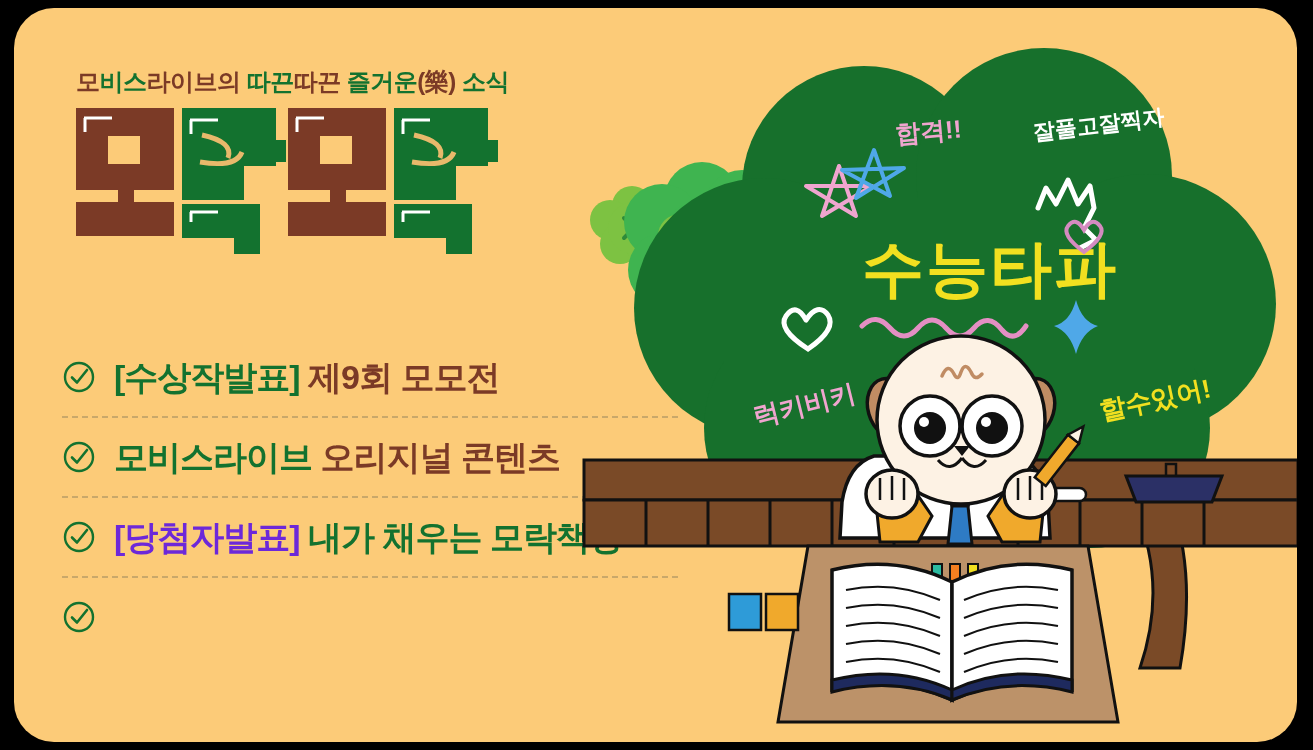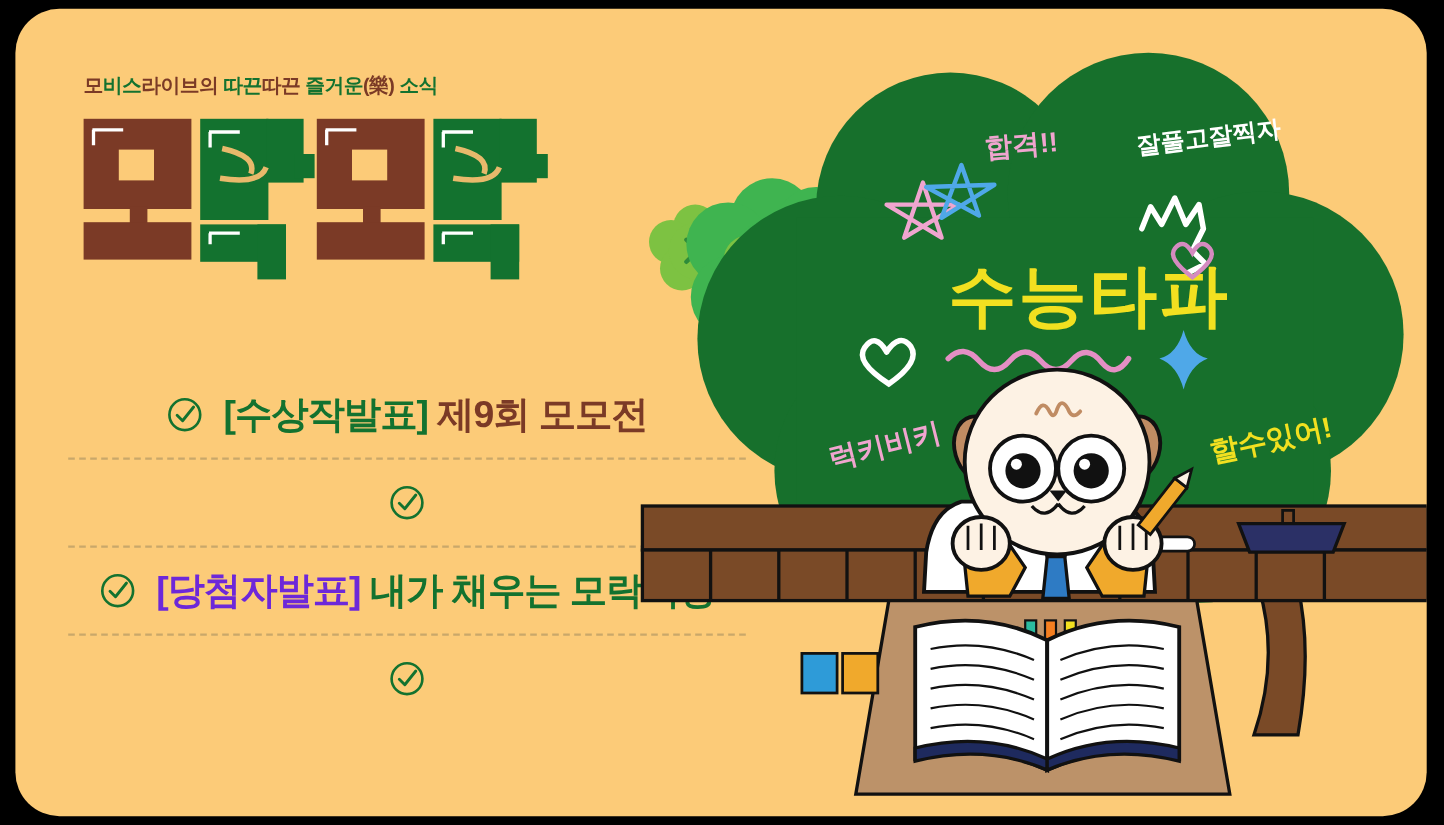--- a/index.html
+++ b/index.html
@@ -7,34 +7,34 @@
   .stage{position:relative;width:1313px;height:750px;background:#000;}
 
   .card{
     position:absolute;left:14px;top:8px;width:1283px;height:734px;
     background:#FCCB78;border-radius:40px;overflow:hidden;
   }
 
   
   .kicker{
     position:absolute;left:62px;top:58px;
-    font-size:18px;font-weight:bold;letter-spacing:-0.5px;
+    font-size:24px;font-weight:bold;letter-spacing:-0.5px;
     white-space:nowrap;
     text-align:center;
   }
   .kicker span{display:inline;}
 
   .logo{
     position:absolute;left:58px;top:92px;width:440px;height:160px;
   }
   .logo svg{display:block;}
 
   .list{position:absolute;left:48px;top:330px;width:616px;}
   .li{
-    position:relative;height:78px;display:flex;align-items:center;gap:18px;justify-content:center;
+    position:relative;height:78px;display:flex;align-items:center;gap:18px;
   }
   .li + .li{border-top:2px dashed #C9A86A;}
   .chk{flex:0 0 auto;width:34px;height:34px;}
   .litxt{font-size:34px;font-weight:bold;letter-spacing:-1px;white-space:nowrap;line-height:1;}
 
   
   .art{position:absolute;left:560px;top:0;width:740px;height:742px;}
   .art svg{display:block;}
 </style>
 </head>
@@ -98,20 +98,21 @@
               <circle cx="17" cy="17" r="14" fill="none" stroke="#13722F" stroke-width="2.4"></circle>
               <path d="M10 17.5 L15 22.5 L25 10" fill="none" stroke="#13722F" stroke-width="2.6" stroke-linecap="round" stroke-linejoin="round"></path>
             </svg></span>
           <div class="litxt"><span style="color: rgb(19, 114, 47);">[수상작발표] </span><span style="color: rgb(123, 58, 38);">제9회 모모전</span></div>
         </div>
         <div class="li">
           <span class="chk"><svg width="34" height="34" viewBox="0 0 34 34">
               <circle cx="17" cy="17" r="14" fill="none" stroke="#13722F" stroke-width="2.4"></circle>
               <path d="M10 17.5 L15 22.5 L25 10" fill="none" stroke="#13722F" stroke-width="2.6" stroke-linecap="round" stroke-linejoin="round"></path>
             </svg></span>
+          <div class="litxt"><span style="color: rgb(19, 114, 47);">모비스라이브 </span><span style="color: rgb(123, 58, 38);">오리지널 콘텐츠</span></div>
         </div>
         <div class="li">
           <span class="chk"><svg width="34" height="34" viewBox="0 0 34 34">
               <circle cx="17" cy="17" r="14" fill="none" stroke="#13722F" stroke-width="2.4"></circle>
               <path d="M10 17.5 L15 22.5 L25 10" fill="none" stroke="#13722F" stroke-width="2.6" stroke-linecap="round" stroke-linejoin="round"></path>
             </svg></span>
           <div class="litxt"><span style="color: #6d28d9;">[당첨자발표] </span><span style="color: rgb(19, 114, 47);">내가 채우는 모락책방</span></div>
         </div>
         <div class="li">
           <span class="chk"><svg width="34" height="34" viewBox="0 0 34 34">

